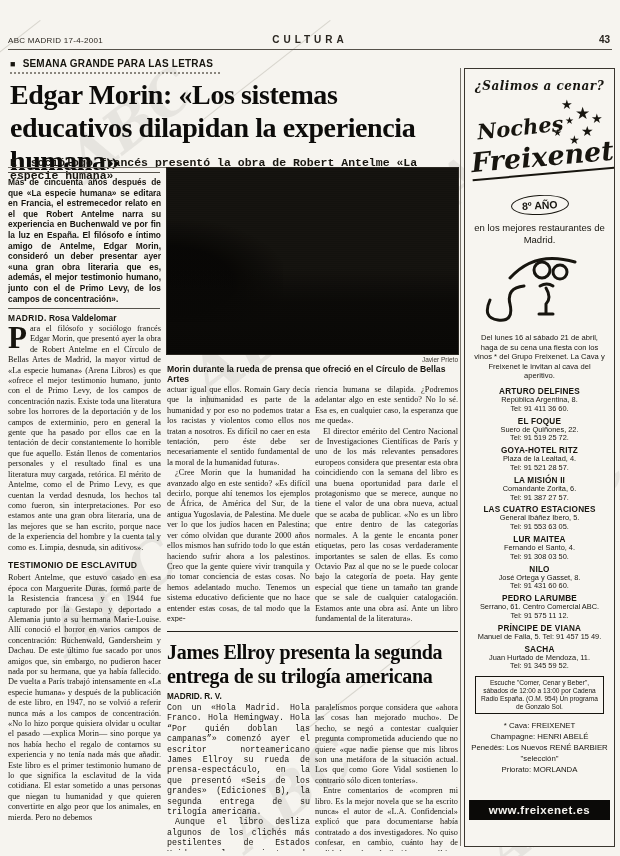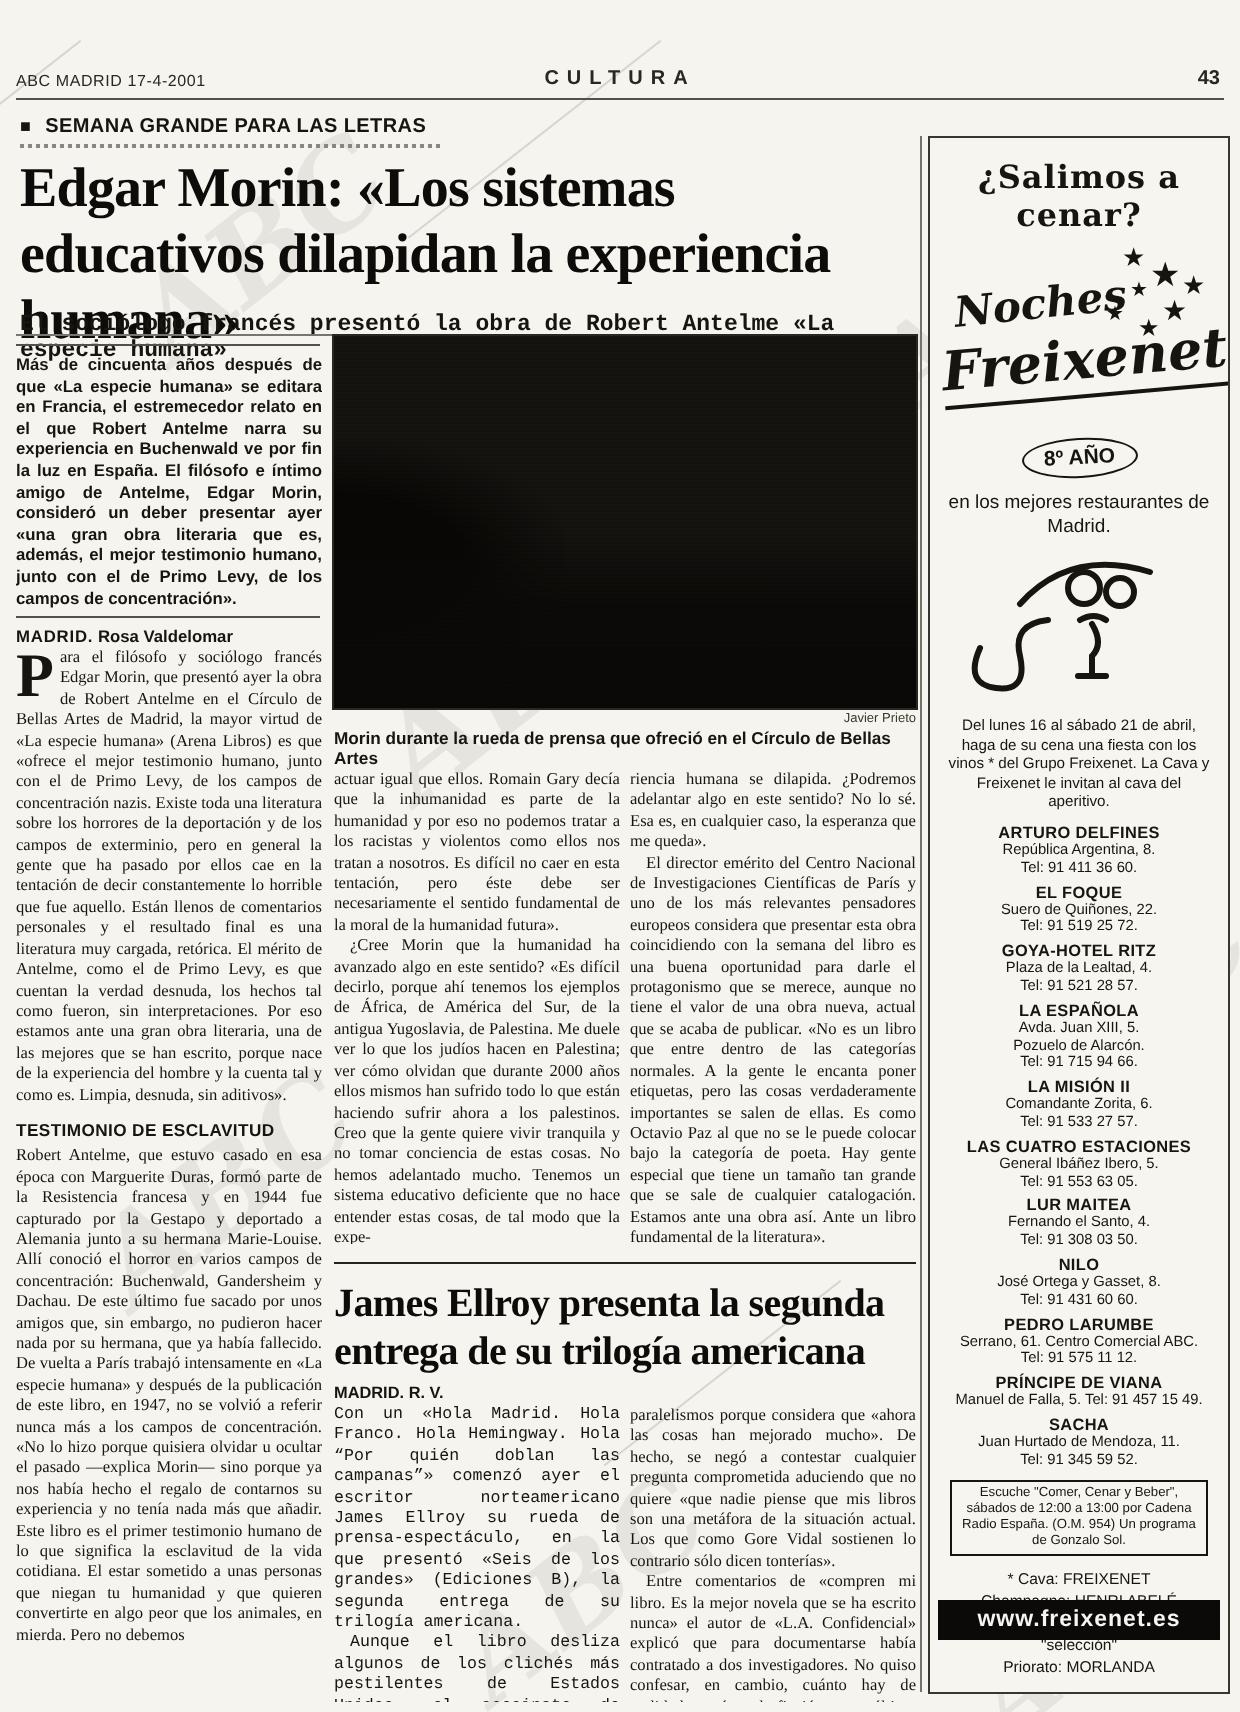--- a/index.html
+++ b/index.html
@@ -95,22 +95,22 @@
   .botcol.c1 { left:167px;font-family:Liberation Mono, monospace; }
   .botcol.c2 { left:315px; }
 
   
   .vsep { position:absolute; top:68px; bottom:10px; left:460px; border-left:1px solid #76726a; }
 
   
   .ad { position:absolute; top:68px; left:464px; width:151px; height:779px;
     border:1.4px solid #3a362f; background:#f7f5f0; padding:8px 4px 0 4px;
     font-family:"Liberation Sans", sans-serif; text-align:center; overflow:hidden; }
-  .ad-question { font-family:"DejaVu Serif", serif; font-weight:bold;
-    font-size:16px; letter-spacing:.5px; margin-top:2px; }
+  .ad-question { font-family:"DejaVu Serif", serif; font-style:italic; font-weight:bold;
+    font-size:12px; letter-spacing:.5px; margin-top:2px; }
   .ad-logo { position:relative; height:96px; margin-top:6px; text-align:left; }
   .ad-logo .l1 { position:absolute; left:8px; top:16px; font-family:"DejaVu Serif", serif;
     font-style:italic; font-weight:bold; font-size:21px; transform:rotate(-6deg); }
   .ad-logo .l2 { position:absolute; left:2px; top:42px; font-family:"DejaVu Serif", serif;
     font-style:italic; font-weight:bold; font-size:27px; transform:rotate(-5deg);
     border-bottom:2px solid #17150f; padding-bottom:1px; }
   .ad-logo .star { position:absolute; color:#17150f; }
   .ad-badge { display:inline-block; border:1.6px solid #17150f; border-radius:50%;
     padding:3px 10px; font-weight:bold; font-size:10.5px; transform:rotate(-3deg);
     margin-top:-4px; background:transparent; }
@@ -241,29 +241,23 @@
         <div class="rest-name">EL FOQUE</div>
         <div class="rest-line">Suero de Quiñones, 22.</div>
         <div class="rest-line">Tel: 91 519 25 72.</div>
       </div>
       <div class="rest">
         <div class="rest-name">GOYA-HOTEL RITZ</div>
         <div class="rest-line">Plaza de la Lealtad, 4.</div>
         <div class="rest-line">Tel: 91 521 28 57.</div>
       </div>
       <div class="rest">
-        <div class="rest-name">LA ESPAÑOLA</div>
-        <div class="rest-line">Avda. Juan XIII, 5.</div>
-        <div class="rest-line">Pozuelo de Alarcón.</div>
-        <div class="rest-line">Tel: 91 715 94 66.</div>
-      </div>
-      <div class="rest">
         <div class="rest-name">LA MISIÓN II</div>
         <div class="rest-line">Comandante Zorita, 6.</div>
-        <div class="rest-line">Tel: 91 533 27 57.</div>
+        <div class="rest-line">Tel: 91 387 27 57.</div>
       </div>
       <div class="rest">
         <div class="rest-name">LAS CUATRO ESTACIONES</div>
         <div class="rest-line">General Ibáñez Ibero, 5.</div>
         <div class="rest-line">Tel: 91 553 63 05.</div>
       </div>
       <div class="rest">
         <div class="rest-name">LUR MAITEA</div>
         <div class="rest-line">Fernando el Santo, 4.</div>
         <div class="rest-line">Tel: 91 308 03 50.</div>

